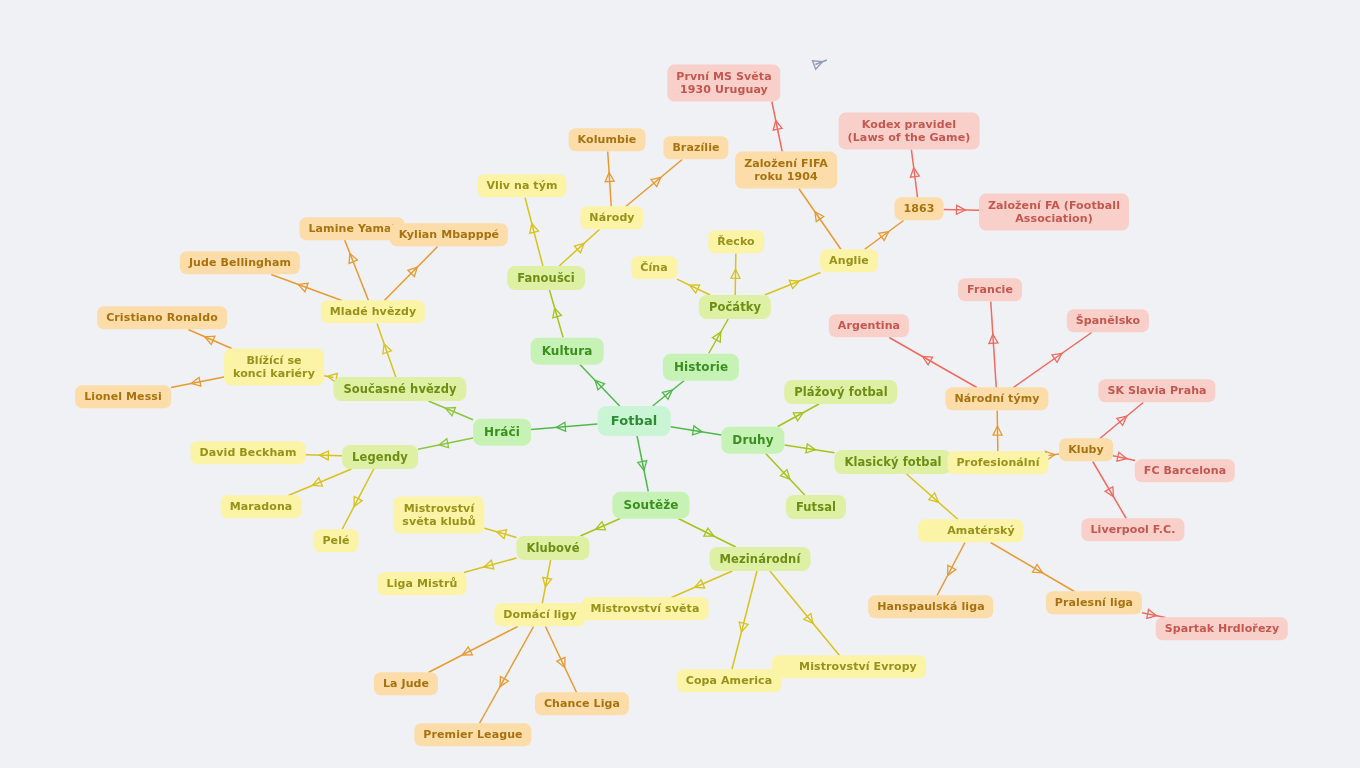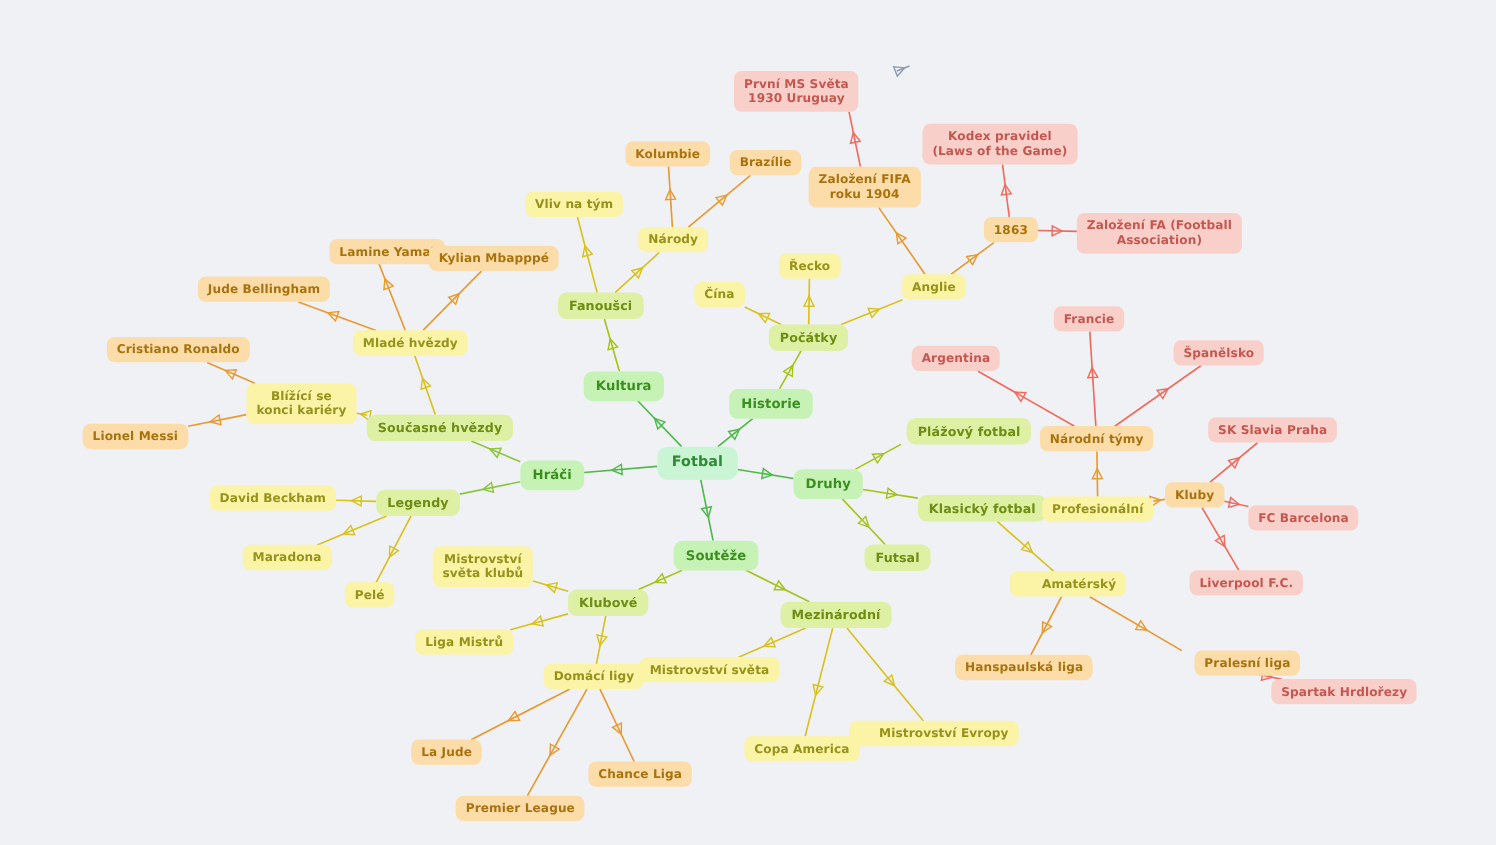--- a/index.html
+++ b/index.html
@@ -280,21 +280,21 @@
 <div class="node lv-root" style="left: 634px; top: 421px;">Fotbal</div>
     <div class="node lv1" style="left: 502px; top: 432px;">Hráči</div>
     <div class="node lv1" style="left: 567px; top: 351px;">Kultura</div>
     <div class="node lv1" style="left: 701px; top: 367px;">Historie</div>
     <div class="node lv1" style="left: 753px; top: 440px;">Druhy</div>
     <div class="node lv1" style="left: 651px; top: 505px;">Soutěže</div>
     <div class="node lv2" style="left: 400px; top: 389px;">Současné hvězdy</div>
     <div class="node lv2" style="left: 380px; top: 457px;">Legendy</div>
     <div class="node lv2" style="left: 546px; top: 278px;">Fanoušci</div>
     <div class="node lv2" style="left: 735px; top: 307px;">Počátky</div>
-    <div class="node lv2" style="left: 841px; top: 392px; margin-left: 40px;">Plážový fotbal</div>
+    <div class="node lv2" style="left: 841px; top: 392px;">Plážový fotbal</div>
     <div class="node lv2" style="left: 893px; top: 462px;">Klasický fotbal</div>
     <div class="node lv2" style="left: 816px; top: 507px;">Futsal</div>
     <div class="node lv2" style="left: 553px; top: 548px;">Klubové</div>
     <div class="node lv2" style="left: 760px; top: 559px;">Mezinárodní</div>
     <div class="node lv3" style="left: 373px; top: 312px;">Mladé hvězdy</div>
     <div class="node lv3" style="left: 274px; top: 367px;">Blížící se
 konci kariéry</div>
     <div class="node lv3" style="left: 248px; top: 453px;">David Beckham</div>
     <div class="node lv3" style="left: 261px; top: 507px;">Maradona</div>
     <div class="node lv3" style="left: 336px; top: 541px;">Pelé</div>
@@ -318,21 +318,21 @@
     <div class="node lv4" style="left: 162px; top: 318px;">Cristiano Ronaldo</div>
     <div class="node lv4" style="left: 123px; top: 397px;">Lionel Messi</div>
     <div class="node lv4" style="left: 607px; top: 140px;">Kolumbie</div>
     <div class="node lv4" style="left: 696px; top: 148px;">Brazílie</div>
     <div class="node lv4" style="left: 786px; top: 170px;">Založení FIFA
 roku 1904</div>
     <div class="node lv4" style="left: 919px; top: 209px;">1863</div>
     <div class="node lv4" style="left: 997px; top: 399px;">Národní týmy</div>
     <div class="node lv4" style="left: 1086px; top: 450px;">Kluby</div>
     <div class="node lv4" style="left: 931px; top: 607px;">Hanspaulská liga</div>
-    <div class="node lv4" style="left: 1094px; top: 603px; margin-left: 40px;">Pralesní liga</div>
+    <div class="node lv4" style="left: 1094px; top: 603px;">Pralesní liga</div>
     <div class="node lv4" style="left: 406px; top: 684px;">La Jude</div>
     <div class="node lv4" style="left: 473px; top: 735px;">Premier League</div>
     <div class="node lv4" style="left: 582px; top: 704px;">Chance Liga</div>
     <div class="node lv5" style="left: 724px; top: 83px;">První MS Světa
 1930 Uruguay</div>
     <div class="node lv5" style="left: 1054px; top: 212px;">Založení FA (Football
 Association)</div>
     <div class="node lv5" style="left: 909px; top: 131px;">Kodex pravidel
 (Laws of the Game)</div>
     <div class="node lv5" style="left: 869px; top: 326px;">Argentina</div>

